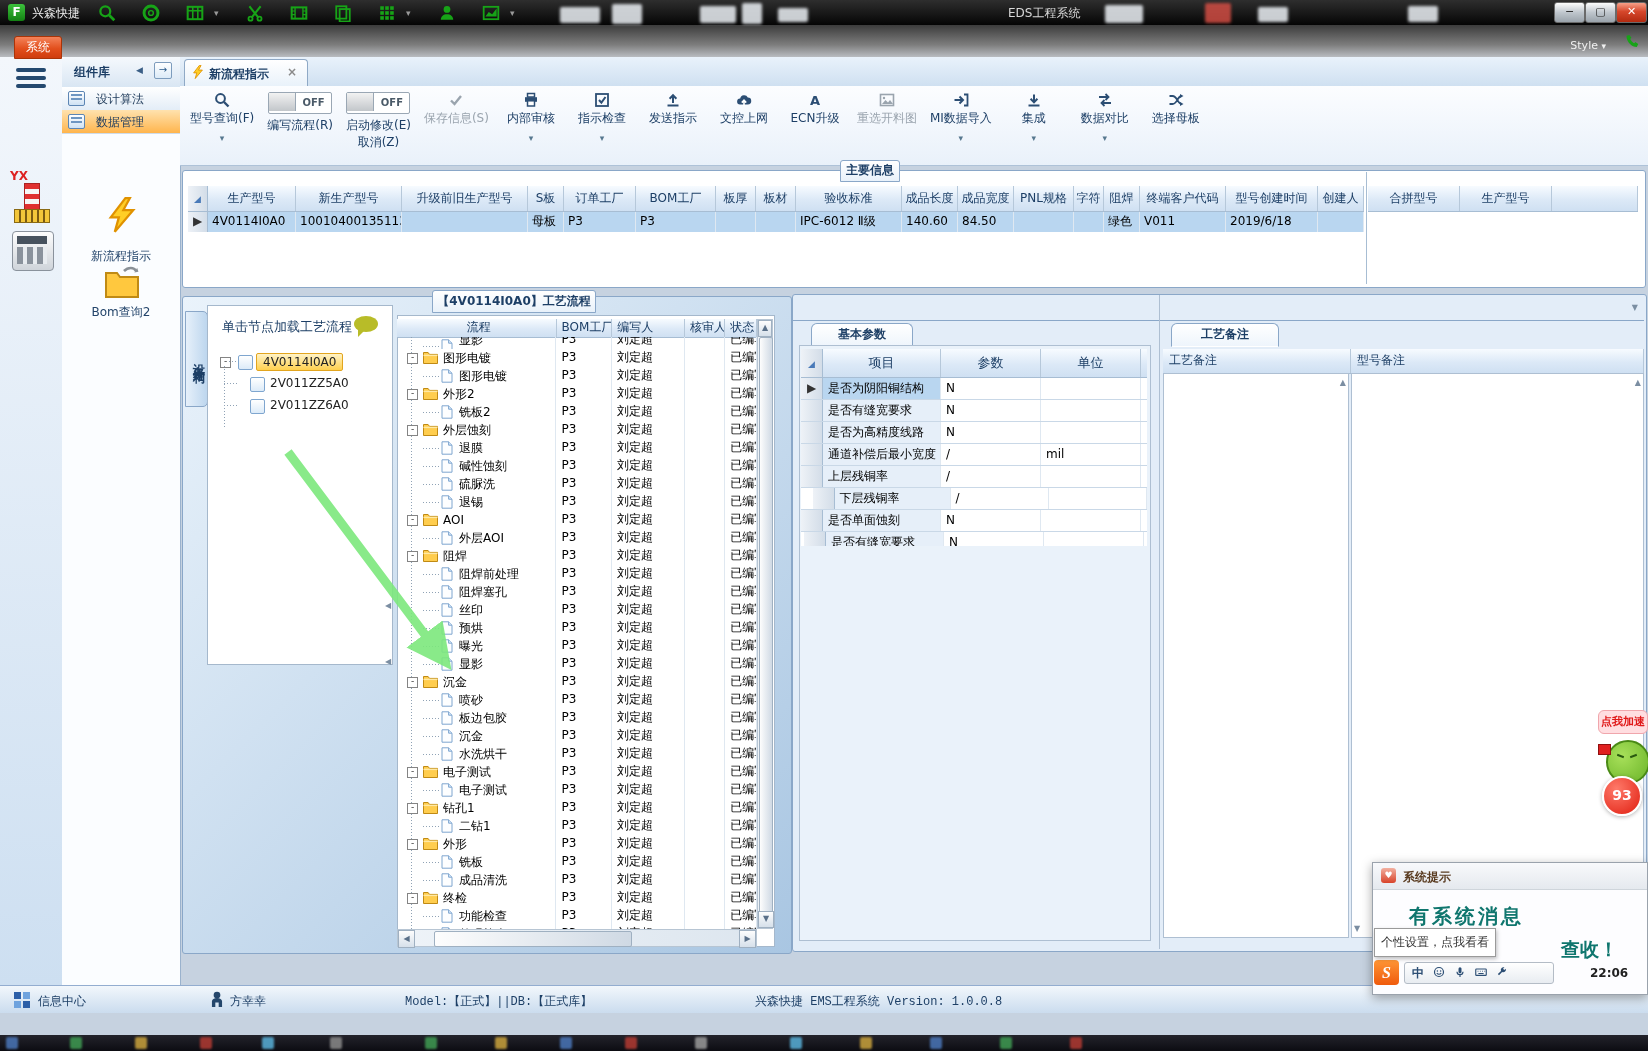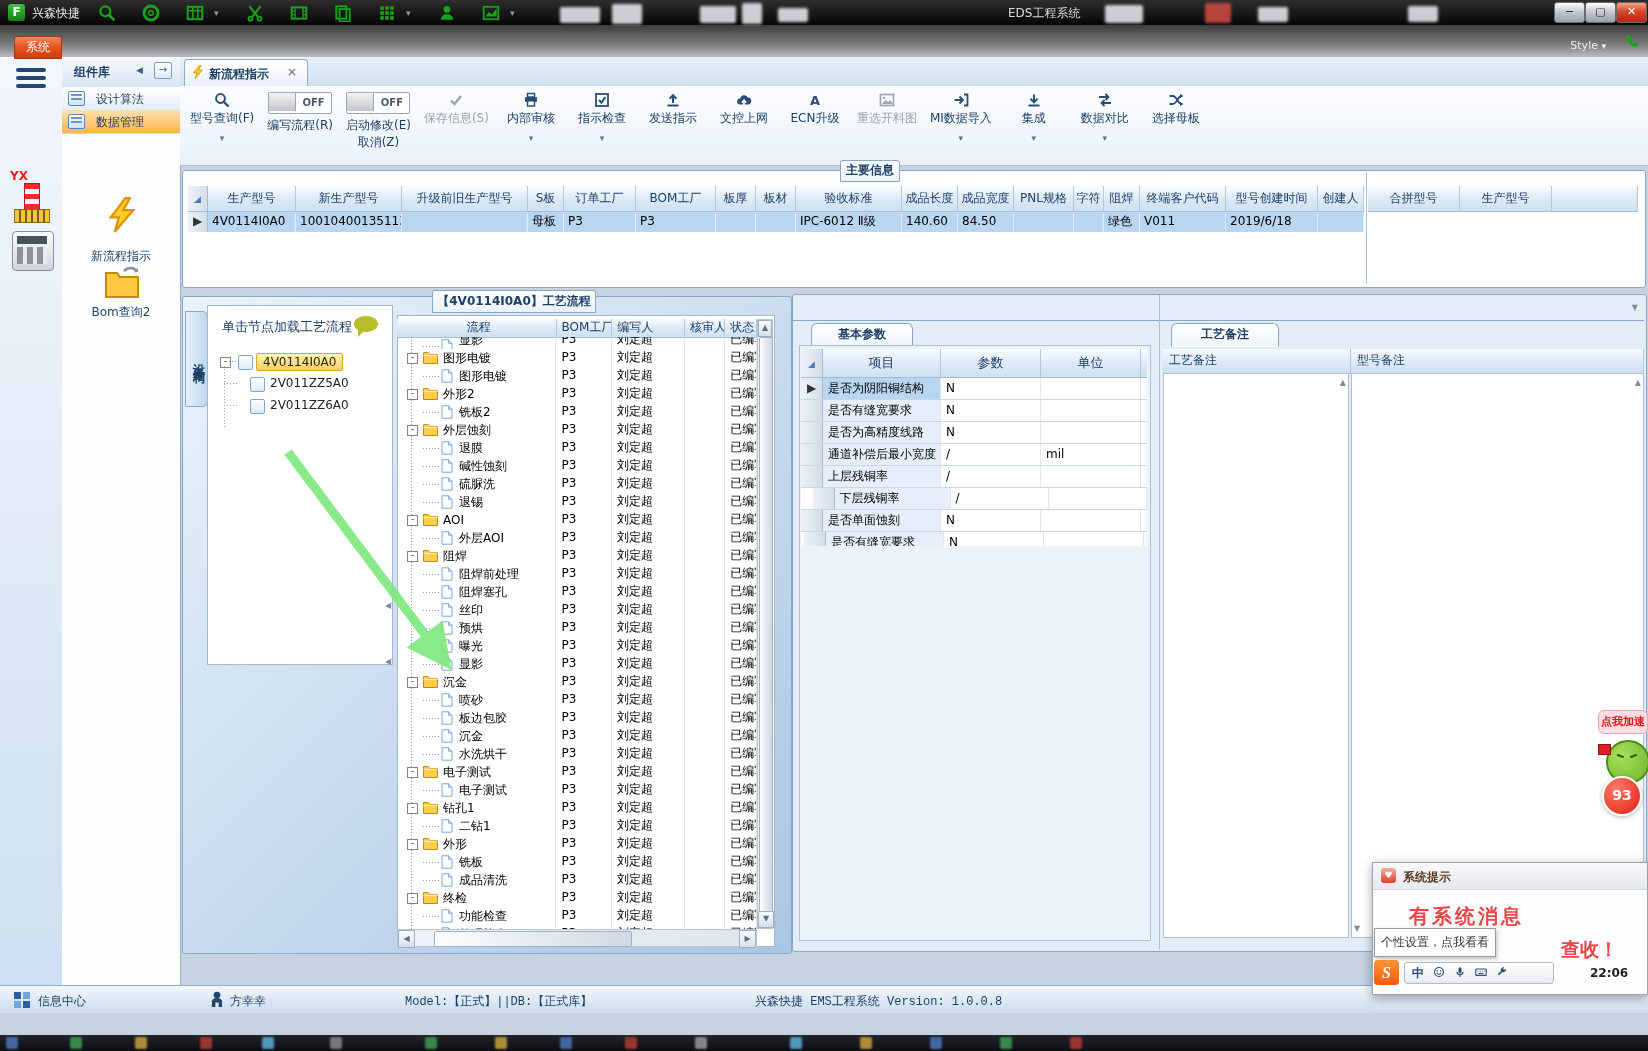--- a/index.html
+++ b/index.html
@@ -83,21 +83,21 @@
   
   .sbtrack{background:linear-gradient(90deg,#eef3f8,#dde6ef);border:1px solid #b7c5d3}
   .sbthumb{background:linear-gradient(90deg,#fdfdfd,#cfd9e4);border:1px solid #9fb0c1;border-radius:2px}
   .sbbtn{background:linear-gradient(#fdfdfd,#d6e0ea);border:1px solid #9fb0c1;text-align:center;color:#5a7089;font-size:8px}
   
   #statusbar{left:0;top:985px;width:1648px;height:28px;background:linear-gradient(#f2f7fc,#c9dbee);border-top:1px solid #93add0;color:#1d3f66}
   .mono{font-family:"Liberation Mono","DejaVu Sans Mono",monospace}
   
   #popup{left:1372px;top:862px;width:274px;height:131px;background:#fdfdff;border:1px solid #9aa2ac;box-shadow:0 3px 10px rgba(0,0,0,.35);z-index:60}
   #popuphead{height:26px;background:linear-gradient(#f8f9fb,#e5e9ee);border-bottom:1px solid #cfd5db}
-  .brown{color:#ef4444}
+  .brown{color:#0f766e}
   #tooltip{left:1374px;top:928px;width:120px;height:27px;background:#fff;border:1px solid #9a9a9a;box-shadow:1px 2px 4px rgba(0,0,0,.25);
            z-index:62;text-align:center;line-height:26px;color:#333;font-size:12px}
   #sogourow{left:1372px;top:958px;width:274px;height:32px;z-index:61}
   .sogos{left:2px;top:2px;width:25px;height:25px;border-radius:4px;background:linear-gradient(#ff9636,#ef5a0c);
          color:#fff;font-weight:bold;font-style:italic;font-size:16px;text-align:center;line-height:25px;font-family:"Liberation Serif",serif}
   .imebar{left:32px;top:4px;width:150px;height:22px;background:linear-gradient(#ffffff,#e8ecf1);border:1px solid #b4bcc6;border-radius:3px;
           display:flex;align-items:center;gap:9px;padding:0 7px;box-sizing:border-box;color:#2c4e74}
   
   #mascot{left:1596px;top:706px;width:52px;height:115px;z-index:55}
   .bubble{left:2px;top:4px;width:48px;height:22px;background:#ffdde0;border:1px solid #f0a6ac;border-radius:6px;

